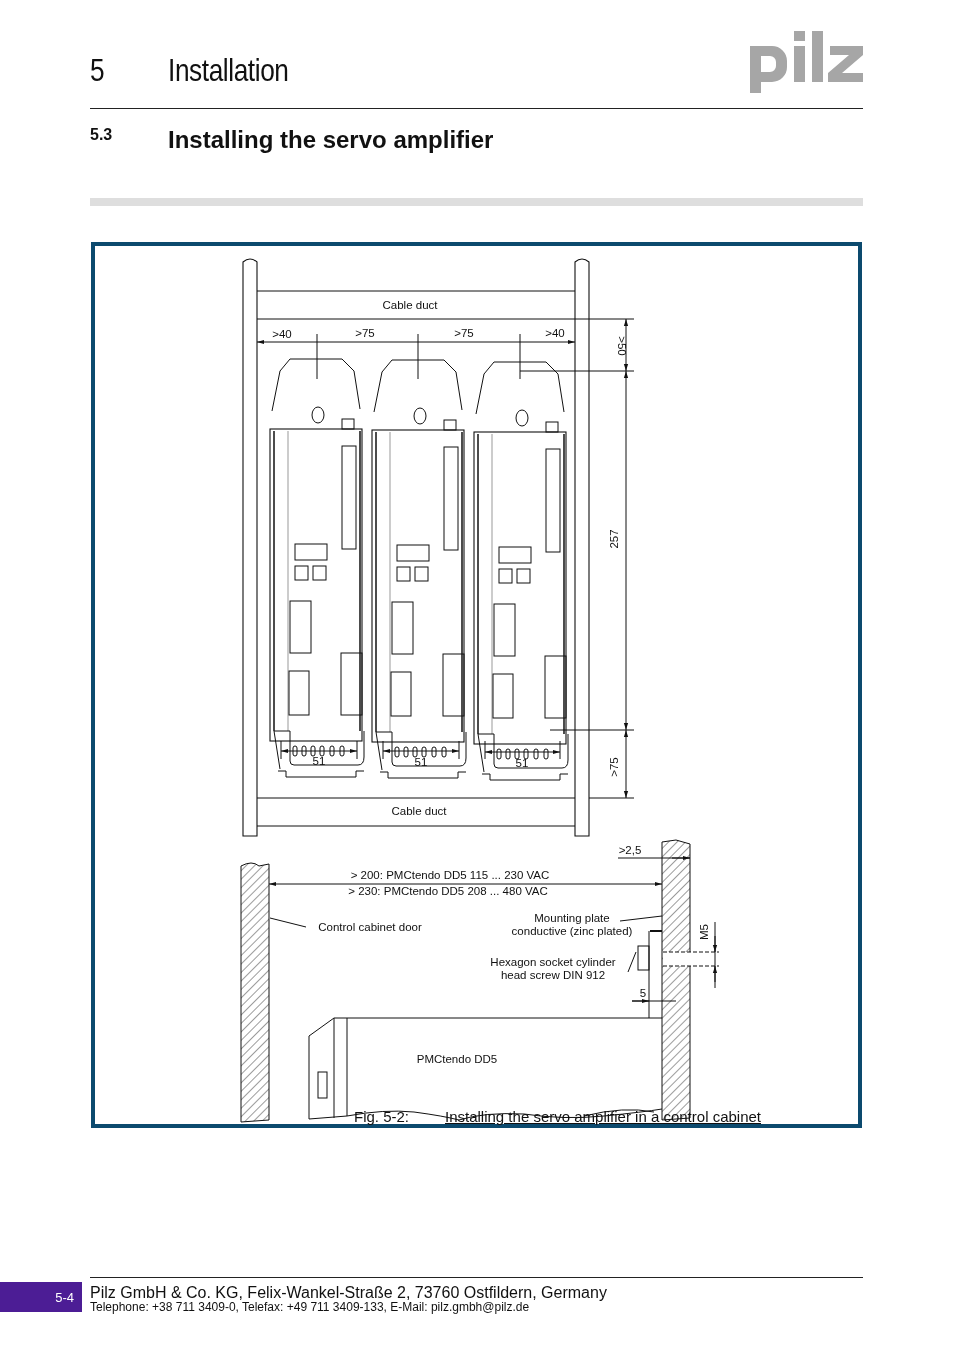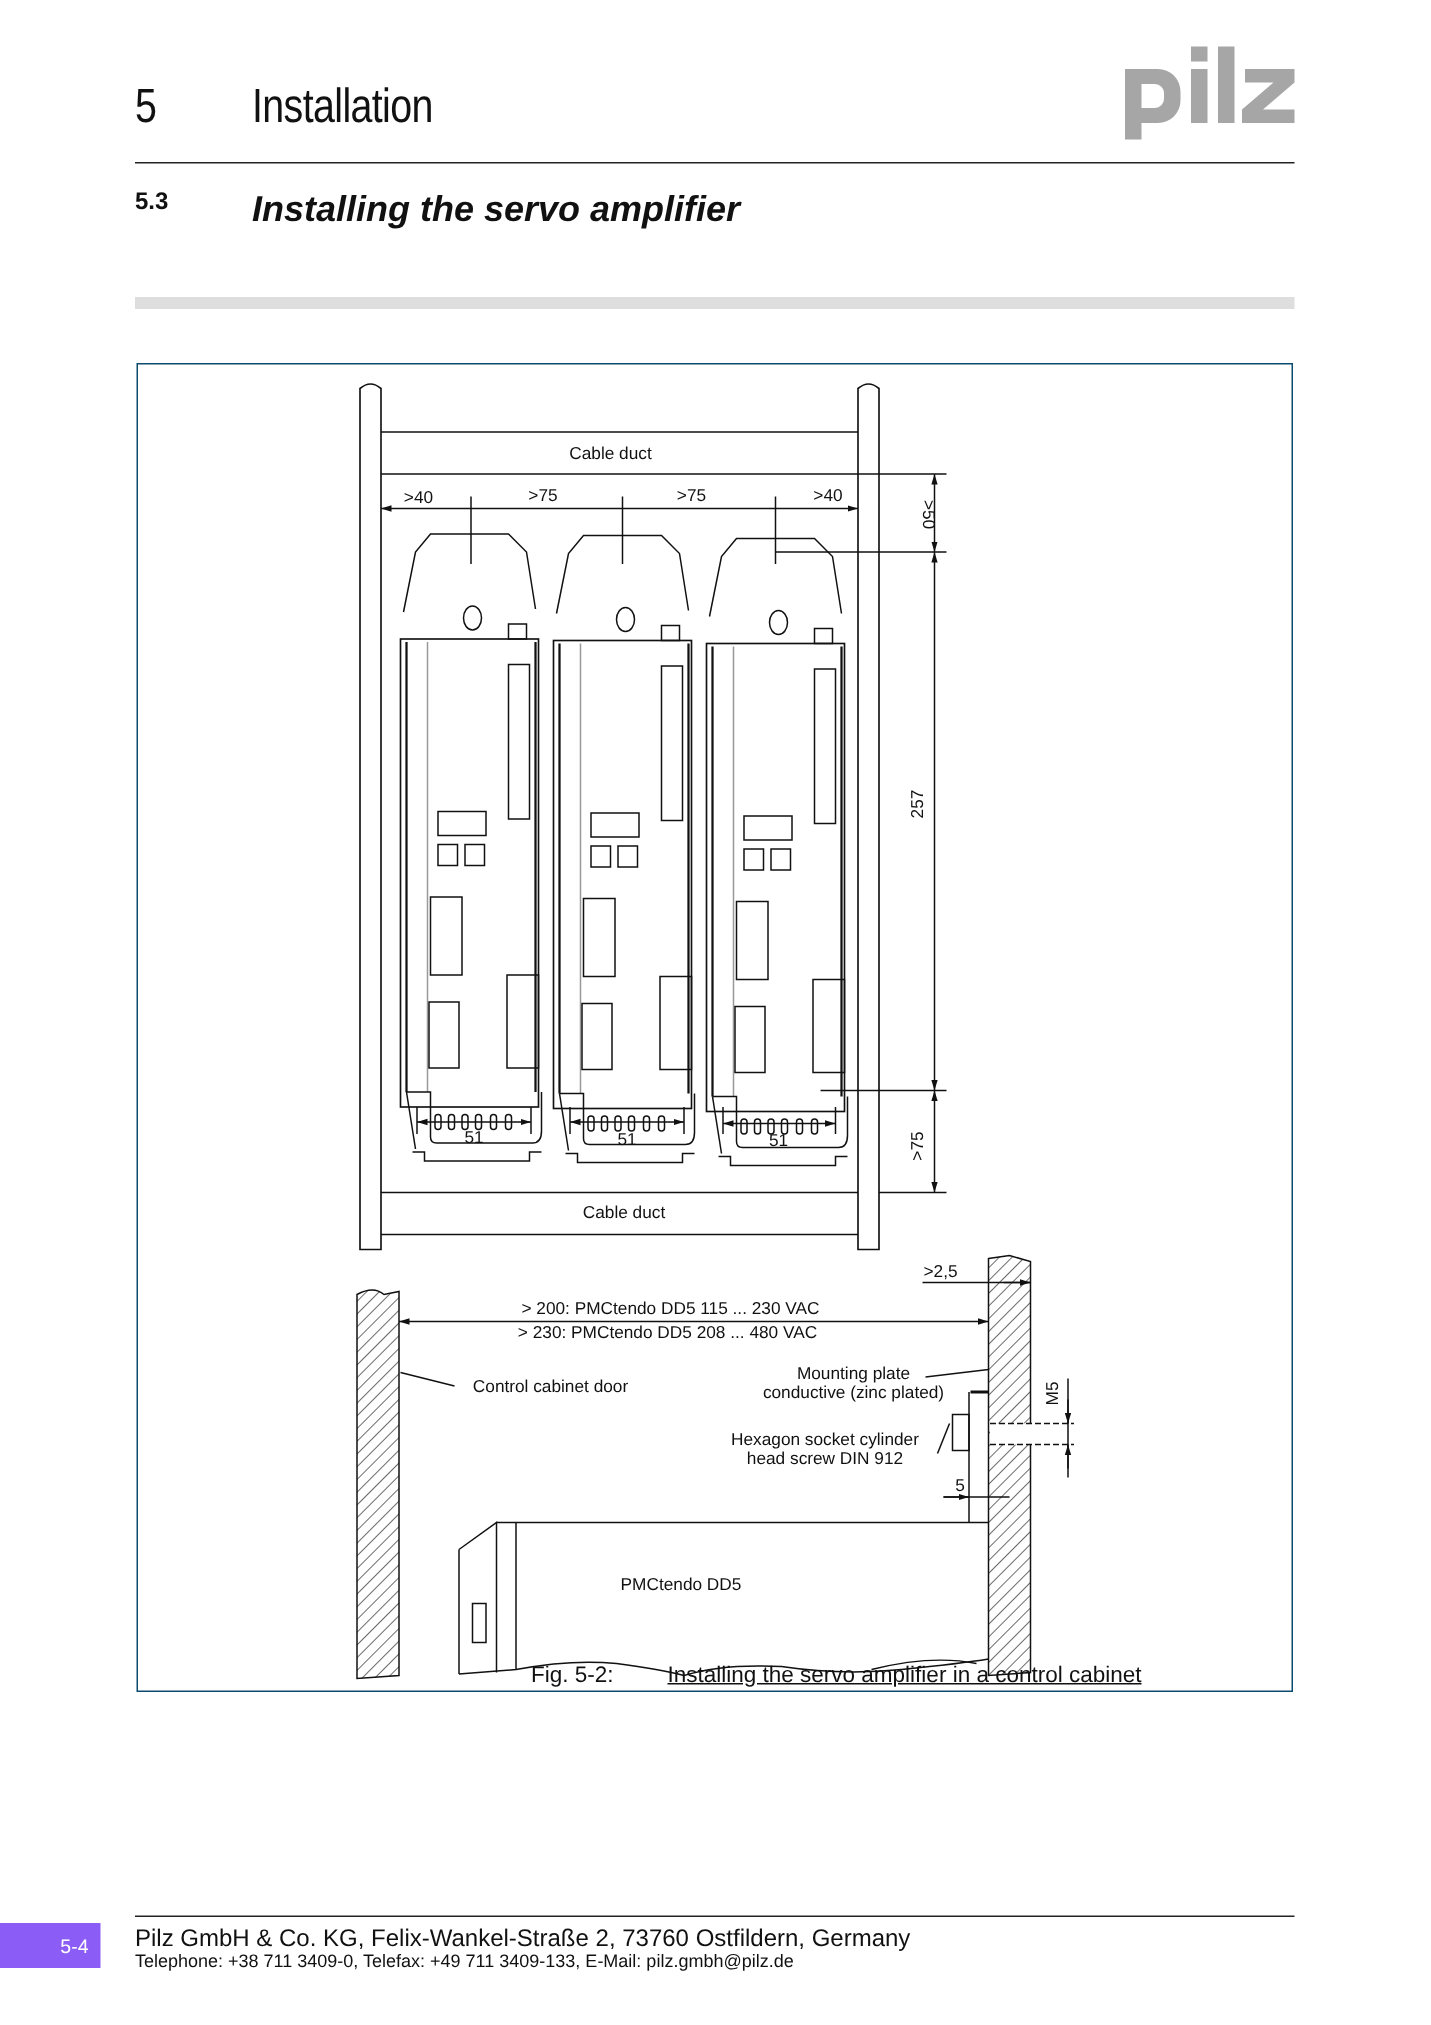--- a/index.html
+++ b/index.html
@@ -2,29 +2,29 @@
 <html><head>
 <meta charset="utf-8">
 <style>
   html,body{margin:0;padding:0;background:#fff;}
   body{width:954px;height:1350px;position:relative;overflow:hidden;font-family:"Liberation Sans",sans-serif;color:#111;}
   .chap-num{position:absolute;left:90px;top:52px;font-family:"Liberation Sans Narrow","Liberation Sans",sans-serif;font-size:32px;font-weight:300;transform:scaleX(0.82);transform-origin:left top;letter-spacing:-0.5px;}
   .chap-title{position:absolute;left:168px;top:52px;font-size:32px;font-weight:300;transform:scaleX(0.82);transform-origin:left top;letter-spacing:-0.5px;}
   .logo{position:absolute;left:748px;top:28px;width:118px;height:66px;}
   .rule-top{position:absolute;left:90px;top:108px;width:773px;height:1px;background:#222;}
   .sec-num{position:absolute;left:90px;top:126px;font-size:16px;font-weight:bold;}
-  .sec-title{position:absolute;left:168px;top:126px;font-size:24px;font-weight:bold;font-style:italic;}
+  .sec-title{position:absolute;left:168px;top:126px;font-size:24px;font-weight:bold;}
   .gray-bar{position:absolute;left:90px;top:198px;width:773px;height:8px;background:#dedede;}
-  .figure{position:absolute;left:91px;top:242px;width:771px;height:886px;border:1px solid #0c4a6e;box-sizing:border-box;}
+  .figure{position:absolute;left:91px;top:242px;width:771px;height:886px;border:4px solid #0c4a6e;box-sizing:border-box;}
   .figure svg{position:absolute;left:0;top:0;}
   .caption{position:absolute;top:1108px;font-size:15px;}
   .cap-label{left:354px;}
   .cap-text{left:445px;text-decoration:underline;}
   .rule-bottom{position:absolute;left:90px;top:1277px;width:773px;height:1px;background:#222;}
-  .page-tab{position:absolute;left:0;top:1282px;width:67px;height:30px;background:#8b5cf6;color:#fff;font-size:13px;display:flex;align-items:center;justify-content:flex-end;padding-right:8px;box-sizing:border-box;}
+  .page-tab{position:absolute;left:0;top:1282px;width:82px;height:30px;background:#4c1d95;color:#fff;font-size:13px;display:flex;align-items:center;justify-content:flex-end;padding-right:8px;box-sizing:border-box;}
   .foot1{position:absolute;left:90px;top:1284px;font-size:16px;}
   .foot2{position:absolute;left:90px;top:1300px;font-size:12px;}
   .lbl{font-family:"Liberation Sans",sans-serif;font-size:11.5px;fill:#111;}
 </style>
 </head>
 <body>
 
 <div class="chap-num">5</div>
 <div class="chap-title">Installation</div>
 

